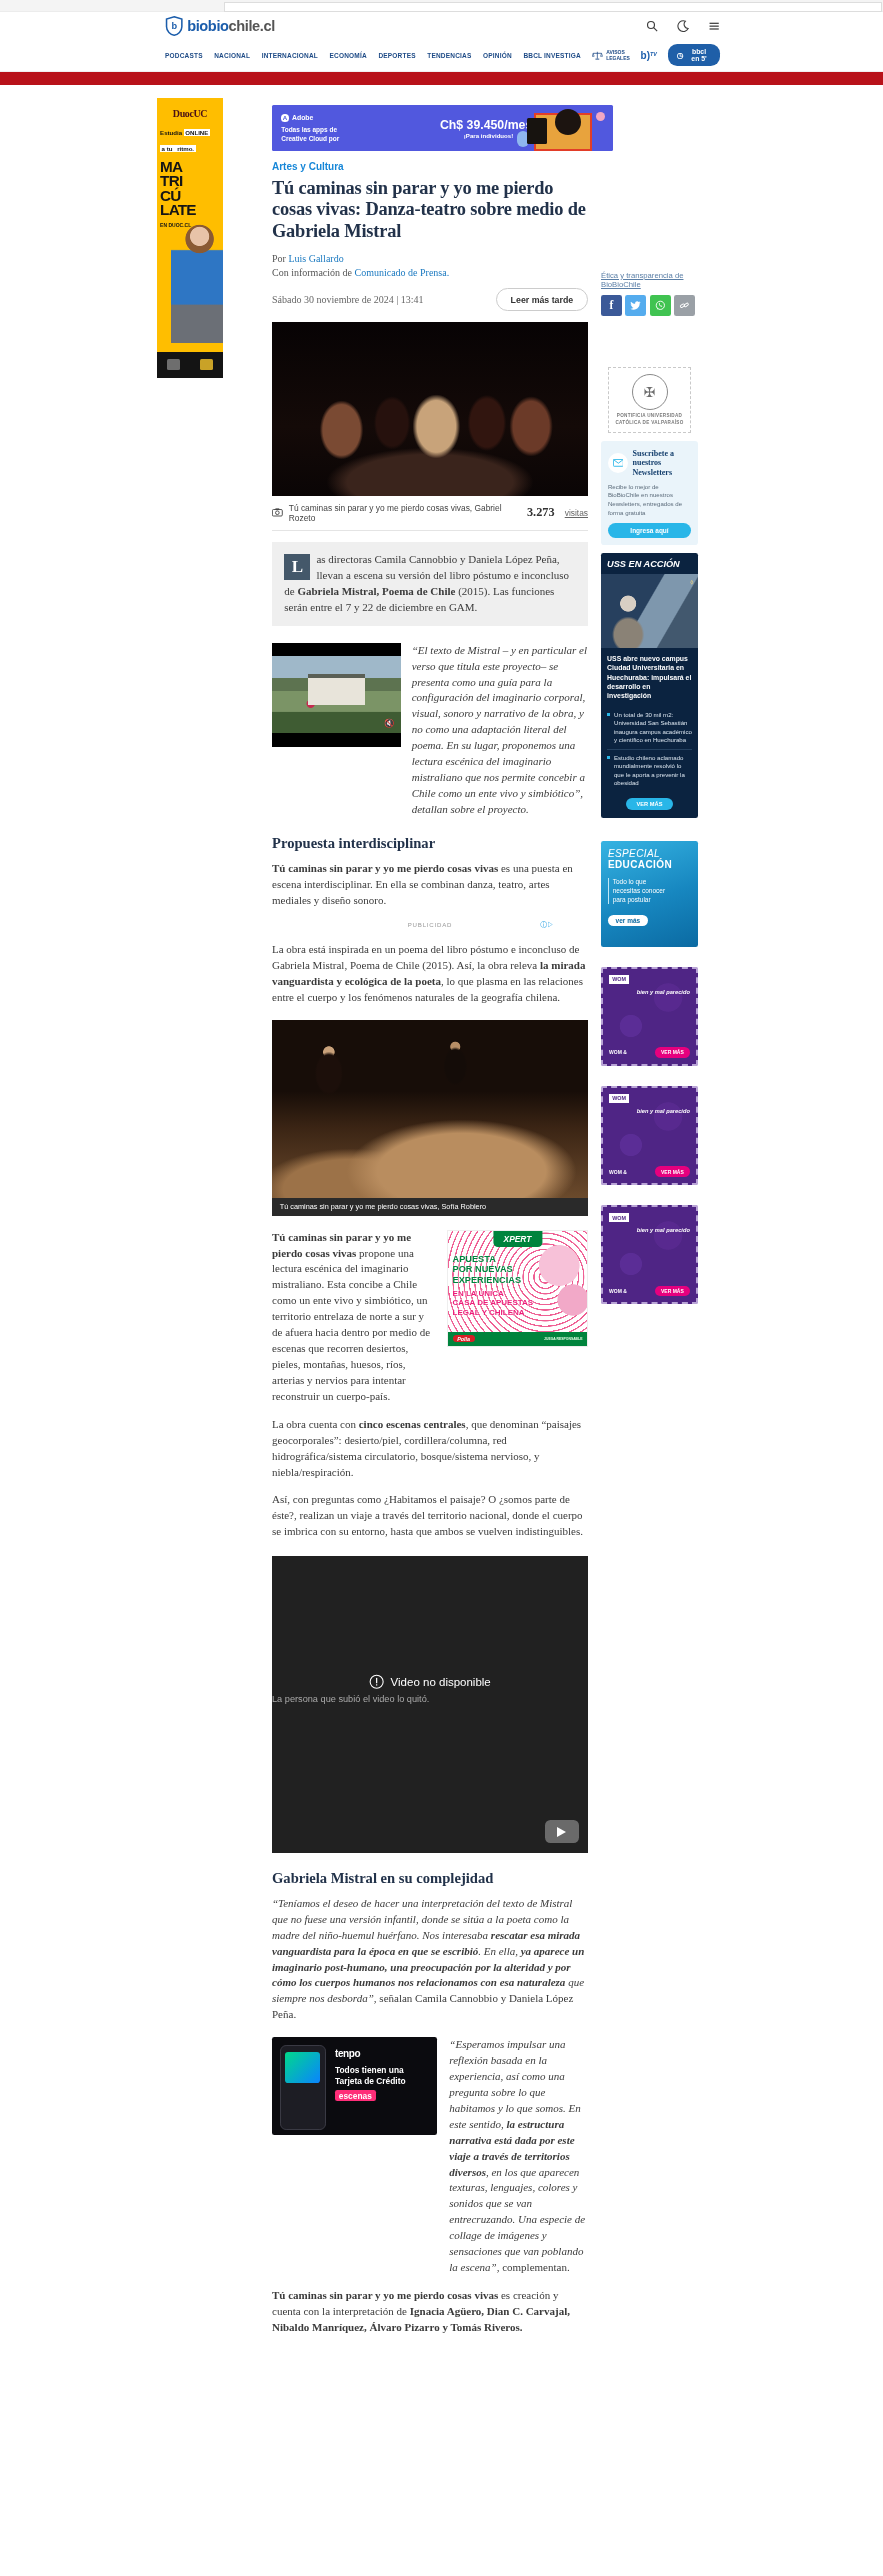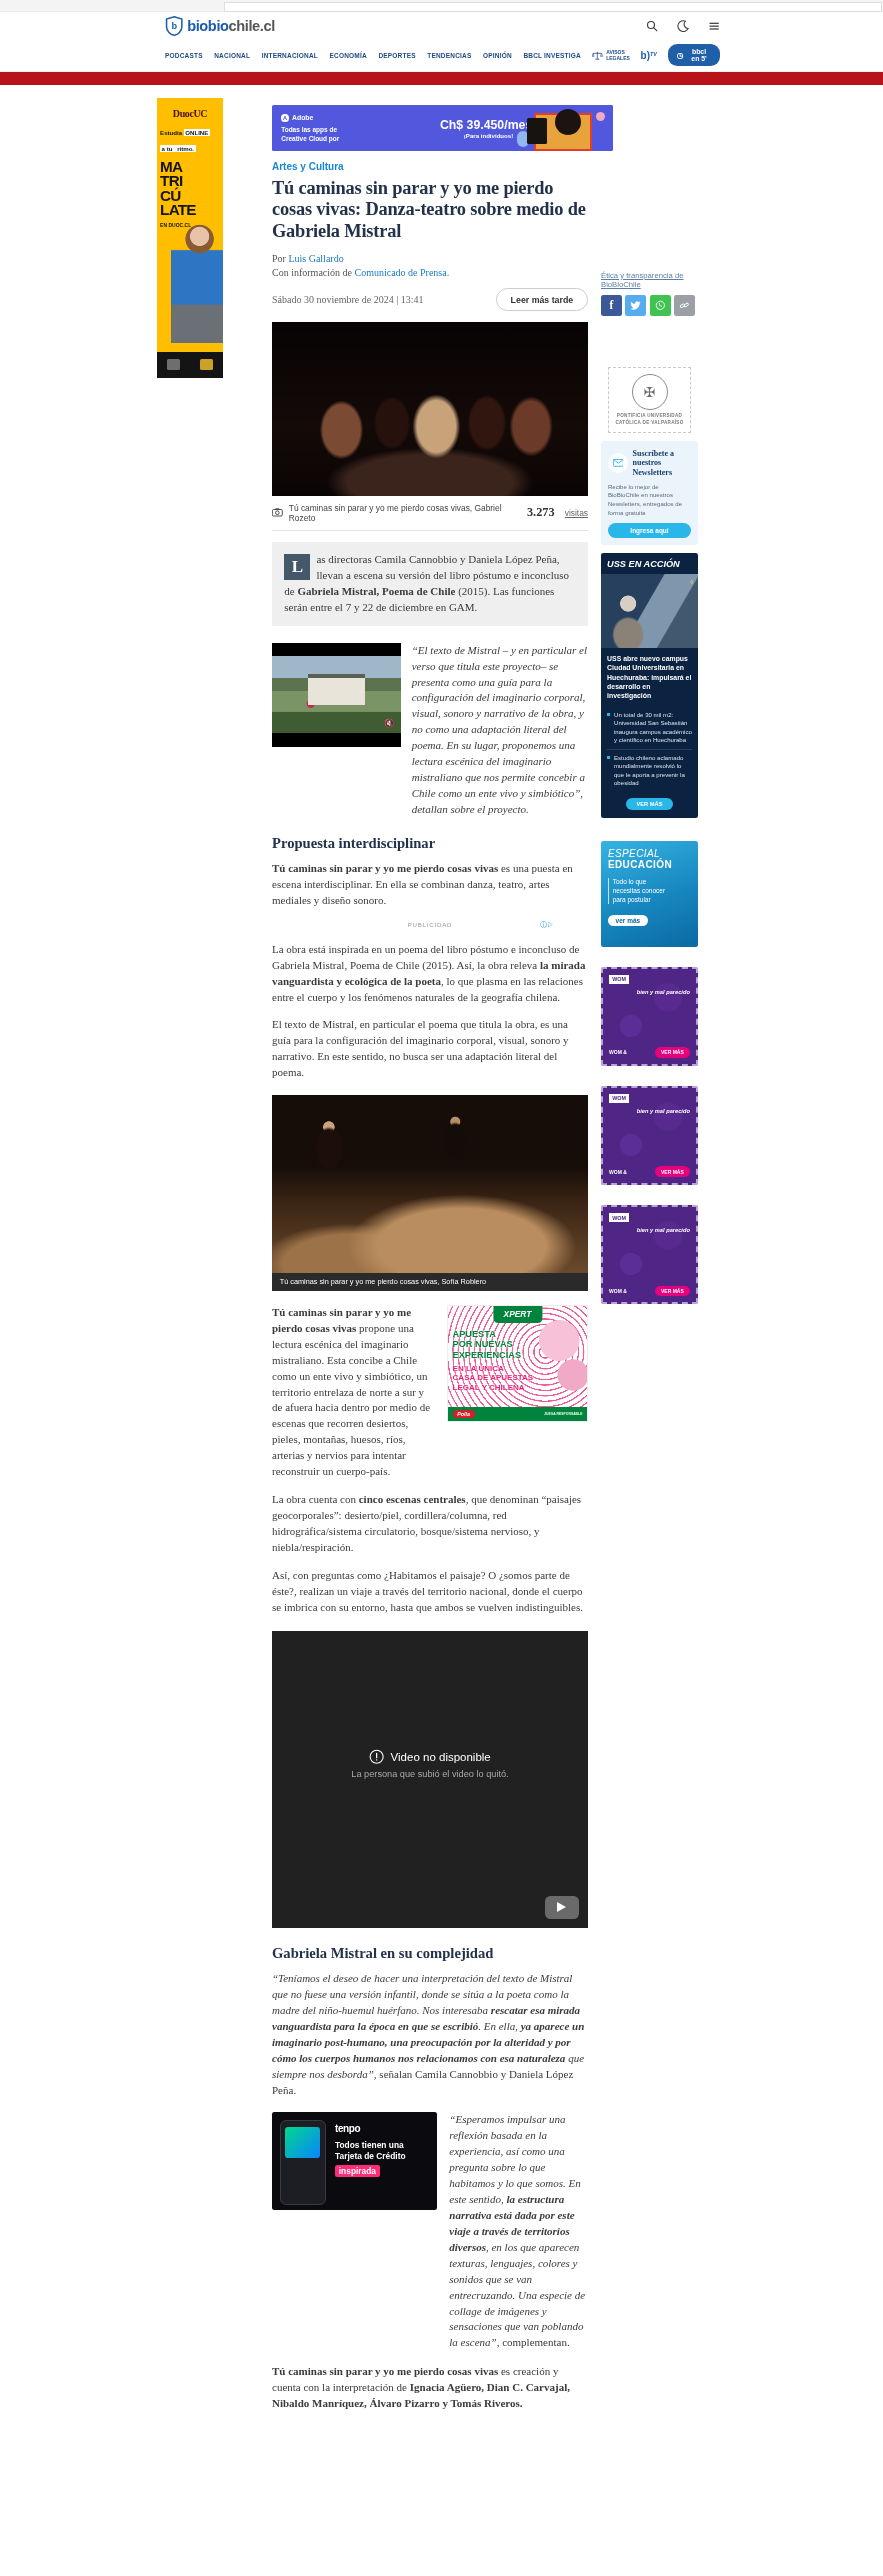--- a/index.html
+++ b/index.html
@@ -131,21 +131,21 @@
     repeating-radial-gradient(circle at 70% 40%, #ef5f93 0 1.1px, transparent 1.5px 5.4px),
     #fff;overflow:hidden;border:0.8px solid #eee;}
   .xpert-logo{position:absolute;left:50%;transform:translateX(-50%);top:0;background:#00843d;color:#fff;font:800 italic 8.4px "Liberation Sans",sans-serif;padding:3.1px 10.7px 3.8px;border-radius:0 0 4.6px 4.6px;}
   .xpert-l1{position:absolute;left:4.6px;top:23px;font:800 9.2px/1.15 "Liberation Sans",sans-serif;color:#00843d;text-shadow:0 0 2.3px #fff,0 0 2.3px #fff;}
   .xpert-l2{position:absolute;left:4.6px;top:58px;font:800 8px/1.2 "Liberation Sans",sans-serif;color:#ec1e79;text-shadow:0 0 2.3px #fff,0 0 2.3px #fff;}
   .xpert-strip{position:absolute;left:0;right:0;bottom:0;height:13.8px;background:#00843d;display:flex;align-items:center;justify-content:space-between;padding:0 4.6px;}
   .xpert-polla{background:#d61f26;color:#fff;font:800 italic 5.4px "Liberation Sans",sans-serif;border-radius:5.4px;padding:0.8px 4.6px;}
   .xpert-jr{color:#eaffea;font:700 3.4px "Liberation Sans",sans-serif;text-align:right;}
 
   .videobox{position:relative;width:316px;height:297px;background:#212121;margin:15.3px 0 4.6px;cursor:pointer;}
-  .vmsg{position:absolute;left:0;right:0;top:45%;transform:translateY(-50%);text-align:center;color:#fff;}
+  .vmsg{position:absolute;left:0;right:0;top:45%;transform:translateY(-50%);color:#fff;}
   .vmsg-row{display:flex;align-items:center;justify-content:center;gap:6.1px;}
   .vtitle{font:500 11.5px "Liberation Sans",sans-serif;}
   .vsub{font:9.2px "Liberation Sans",sans-serif;color:#aaa;margin-top:4.6px;}
   .ytplay{position:absolute;right:9.2px;bottom:9.2px;width:34px;height:23px;background:#6a6a6a;border-radius:5.4px;display:flex;align-items:center;justify-content:center;cursor:pointer;}
   .ytplay .tri{width:0;height:0;border-left:9.2px solid #fff;border-top:5.4px solid transparent;border-bottom:5.4px solid transparent;}
 
   .tenpo{width:165px;height:98px;background:#0b0b0f;flex:none;position:relative;border-radius:2.3px;overflow:hidden;cursor:pointer;color:#fff;}
   .tenpo-phone{position:absolute;left:7.7px;top:7.7px;width:44px;height:83px;background:#1d1d24;border:1.5px solid #3a3a44;border-radius:6.1px;}
   .tenpo-phone:before{content:"";position:absolute;left:4.6px;top:6.1px;right:4.6px;height:31px;border-radius:3.1px;background:linear-gradient(135deg,#00d98b,#0a84ff);}
   .tenpo-copy{position:absolute;left:63px;top:10.7px;}
@@ -353,21 +353,20 @@
       <p class="body"><span style="font-weight: 700;">Tú caminas sin parar y yo me pierdo cosas vivas</span><span> es una puesta en escena interdisciplinar. En ella se combinan danza, teatro, artes mediales y diseño sonoro.</span></p>
 
       <div class="ad-center">
         <div class="pub-row">
           <span class="pub-label">PUBLICIDAD</span>
           <span class="adchoices">ⓘ▷</span>
         </div>
       </div>
 
       <p class="body"><span>La obra está inspirada en un poema del libro póstumo e inconcluso de Gabriela Mistral, Poema de Chile (2015). Así, la obra releva </span><span style="font-weight: 700;">la mirada vanguardista y ecológica de la poeta</span><span>, lo que plasma en las relaciones entre el cuerpo y los fenómenos naturales de la geografía chilena.</span></p>
-      <p class="body"><span>El texto de Mistral, en particular el poema que titula la obra, es una guía para la configuración del imaginario corporal, visual, sonoro y narrativo. En este sentido, no busca ser una adaptación literal del poema.</span></p>
 
       <div style="margin:13.8px 0 12.3px;">
         <div class="photo photo2"></div>
         <div class="capbar">Tú caminas sin parar y yo me pierdo cosas vivas, Sofía Roblero</div>
       </div>
 
       <div class="flexrow">
         <p class="body txt" style="margin:0;"><span style="font-weight: 700;">Tú caminas sin parar y yo me pierdo cosas vivas</span><span> propone una lectura escénica del imaginario mistraliano. Esta concibe a Chile como un ente vivo y simbiótico, un territorio entrelaza de norte a sur y de afuera hacia dentro por medio de escenas que recorren desiertos, pieles, montañas, huesos, ríos, arterias y nervios para intentar reconstruir un cuerpo-país.</span></p>
         <div class="xpert">
           <div class="xpert-logo">XPERT</div>
@@ -408,21 +407,21 @@
       <p class="body"><span style="font-style: italic;">“Teníamos el deseo de hacer una interpretación del texto de Mistral que no fuese una versión infantil, donde se sitúa a la poeta como la madre del niño-huemul huérfano. Nos interesaba </span><span style="font-weight: 700; font-style: italic;">rescatar esa mirada vanguardista para la época en que se escribió</span><span style="font-style: italic;">. En ella, </span><span style="font-weight: 700; font-style: italic;">ya aparece un imaginario post-humano, una preocupación por la alteridad y por cómo los cuerpos humanos nos relacionamos con esa naturaleza</span><span style="font-style: italic;"> que siempre nos desborda”</span><span>, señalan Camila Cannobbio y Daniela López Peña.</span></p>
 
       <div class="flexrow">
         <div class="tenpo">
           <div class="tenpo-phone"></div>
           <div class="tenpo-copy">
             <div class="tenpo-logo">tenpo</div>
             <div class="tenpo-l">
               <span>Todos tienen una</span><br>
               <span>Tarjeta de Crédito</span><br>
-              <span class="tenpo-hl">inspirada</span>
+              <span class="tenpo-hl">escenas</span>
             </div>
           </div>
         </div>
         <p class="body txt" style="margin:0;"><span style="font-style: italic;">“Esperamos impulsar una reflexión basada en la experiencia, así como una pregunta sobre lo que habitamos y lo que somos. En este sentido, </span><span style="font-weight: 700; font-style: italic;">la estructura narrativa está dada por este viaje a través de territorios diversos</span><span style="font-style: italic;">, en los que aparecen texturas, lenguajes, colores y sonidos que se van entrecruzando. Una especie de collage de imágenes y sensaciones que van poblando la escena”</span><span>, complementan.</span></p>
       </div>
 
       <p class="body"><span style="font-weight: 700;">Tú caminas sin parar y yo me pierdo cosas vivas</span><span> es creación y cuenta con la interpretación de </span><span style="font-weight: 700;">Ignacia Agüero, Dian C. Carvajal, Nibaldo Manríquez, Álvaro Pizarro y Tomás Riveros.</span></p>
 
     </div>
 

